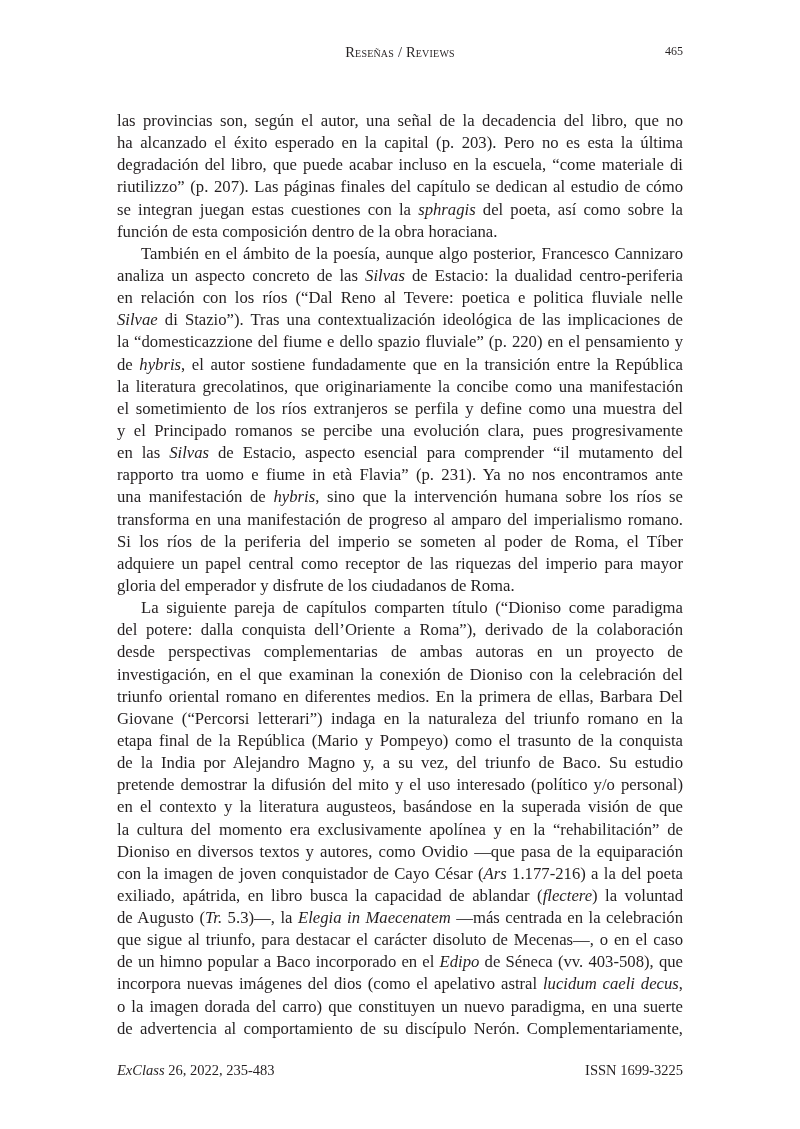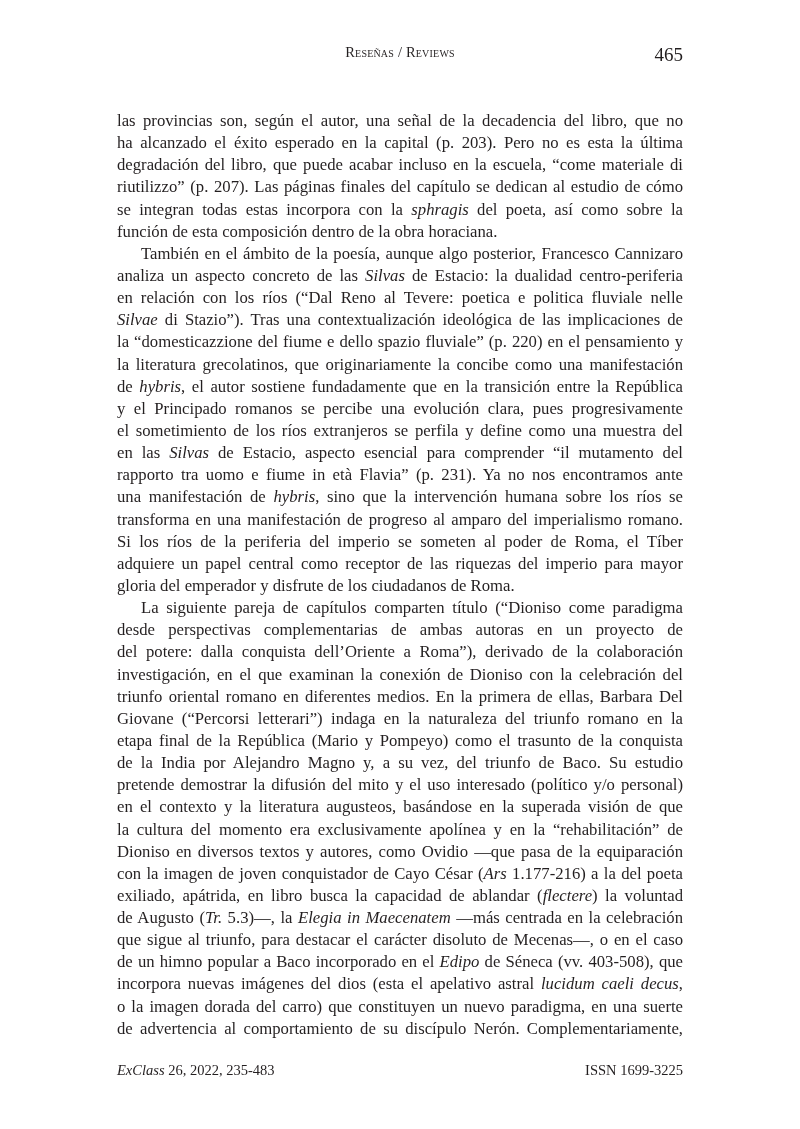--- a/index.html
+++ b/index.html
@@ -1,20 +1,20 @@
 <!DOCTYPE html>
 <html><head>
 <meta charset="utf-8">
 <style>
   html, body { margin: 0; padding: 0; background: #ffffff; }
   body { width: 800px; height: 1129px; position: relative; overflow: hidden; color: #231f20; }
   .page { position: absolute; left: 0; top: 0; width: 800px; height: 1129px; font-family: "Liberation Serif", "DejaVu Serif", serif; }
   .running-head { position: absolute; top: 44px; left: 117px; width: 566px; height: 20px; font-size: 14.5px; }
   .running-title { position: absolute; left: 0; right: 0; text-align: center; font-variant: small-caps; letter-spacing: 0.2px; }
-  .page-number { position: absolute; right: 0; top: 0; font-size: 19px; }
+  .page-number { position: absolute; right: 0; top: 0; font-size: 12px; }
   .body-text { position: absolute; left: 117px; top: 110px; width: 566px; font-size: 16.7px; line-height: 22.15px; }
   .line { display: block; text-align: justify; text-align-last: justify; white-space: nowrap; height: 22.15px; overflow: visible; }
   .line.last { text-align-last: left; }
   .line.indent { text-indent: 24px; }
   .line i, .line em { font-style: italic; }
   .footer { position: absolute; top: 1062px; left: 117px; width: 566px; font-size: 14.5px; }
   .footer-left { position: absolute; left: 0; top: 0; }
   .footer-right { position: absolute; right: 0; top: 0; }
 </style>
 </head>
@@ -25,56 +25,56 @@
   <div class="running-head">
     <span class="running-title">Reseñas / Reviews</span>
     <span class="page-number">465</span>
   </div>
 
   <div class="body-text" id="body-text">
       <div class="line"><span>las provincias son, según el autor, una señal de la decadencia del libro, que no</span></div>
       <div class="line"><span>ha alcanzado el éxito esperado en la capital (p. 203). Pero no es esta la última</span></div>
       <div class="line"><span>degradación del libro, que puede acabar incluso en la escuela, “come materiale di</span></div>
       <div class="line"><span>riutilizzo” (p. 207). Las páginas finales del capítulo se dedican al estudio de cómo</span></div>
-      <div class="line"><span>se integran todas estas incorpora con la </span><i>sphragis</i><span> del poeta, así como sobre la</span></div>
+      <div class="line"><span>se integran juegan estas cuestiones con la </span><i>sphragis</i><span> del poeta, así como sobre la</span></div>
       <div class="line last"><span>función de esta composición dentro de la obra horaciana.</span></div>
       <div class="line indent"><span>También en el ámbito de la poesía, aunque algo posterior, Francesco Cannizaro</span></div>
       <div class="line"><span>analiza un aspecto concreto de las </span><i>Silvas</i><span> de Estacio: la dualidad centro-periferia</span></div>
       <div class="line"><span>en relación con los ríos (“Dal Reno al Tevere: poetica e politica fluviale nelle</span></div>
       <div class="line"><i>Silvae</i><span> di Stazio”). Tras una contextualización ideológica de las implicaciones de</span></div>
       <div class="line"><span>la “domesticazzione del fiume e dello spazio fluviale” (p. 220) en el pensamiento y</span></div>
+      <div class="line"><span>de </span><i>hybris</i><span>, el autor sostiene fundadamente que en la transición entre la República</span></div>
       <div class="line"><span>la literatura grecolatinos, que originariamente la concibe como una manifestación</span></div>
-      <div class="line"><span>de </span><i>hybris</i><span>, el autor sostiene fundadamente que en la transición entre la República</span></div>
+      <div class="line"><span>el sometimiento de los ríos extranjeros se perfila y define como una muestra del</span></div>
       <div class="line"><span>y el Principado romanos se percibe una evolución clara, pues progresivamente</span></div>
-      <div class="line"><span>el sometimiento de los ríos extranjeros se perfila y define como una muestra del</span></div>
       <div class="line"><span>en las </span><i>Silvas</i><span> de Estacio, aspecto esencial para comprender “il mutamento del</span></div>
       <div class="line"><span>rapporto tra uomo e fiume in età Flavia” (p. 231). Ya no nos encontramos ante</span></div>
       <div class="line"><span>una manifestación de </span><i>hybris</i><span>, sino que la intervención humana sobre los ríos se</span></div>
       <div class="line"><span>transforma en una manifestación de progreso al amparo del imperialismo romano.</span></div>
       <div class="line"><span>Si los ríos de la periferia del imperio se someten al poder de Roma, el Tíber</span></div>
       <div class="line"><span>adquiere un papel central como receptor de las riquezas del imperio para mayor</span></div>
       <div class="line last"><span>gloria del emperador y disfrute de los ciudadanos de Roma.</span></div>
       <div class="line indent"><span>La siguiente pareja de capítulos comparten título (“Dioniso come paradigma</span></div>
+      <div class="line"><span>del potere: dalla conquista dell’Oriente a Roma”), derivado de la colaboración</span></div>
       <div class="line"><span>desde perspectivas complementarias de ambas autoras en un proyecto de</span></div>
-      <div class="line"><span>del potere: dalla conquista dell’Oriente a Roma”), derivado de la colaboración</span></div>
       <div class="line"><span>investigación, en el que examinan la conexión de Dioniso con la celebración del</span></div>
       <div class="line"><span>triunfo oriental romano en diferentes medios. En la primera de ellas, Barbara Del</span></div>
       <div class="line"><span>Giovane (“Percorsi letterari”) indaga en la naturaleza del triunfo romano en la</span></div>
       <div class="line"><span>etapa final de la República (Mario y Pompeyo) como el trasunto de la conquista</span></div>
       <div class="line"><span>de la India por Alejandro Magno y, a su vez, del triunfo de Baco. Su estudio</span></div>
       <div class="line"><span>pretende demostrar la difusión del mito y el uso interesado (político y/o personal)</span></div>
       <div class="line"><span>en el contexto y la literatura augusteos, basándose en la superada visión de que</span></div>
       <div class="line"><span>la cultura del momento era exclusivamente apolínea y en la “rehabilitación” de</span></div>
       <div class="line"><span>Dioniso en diversos textos y autores, como Ovidio —que pasa de la equiparación</span></div>
       <div class="line"><span>con la imagen de joven conquistador de Cayo César (</span><i>Ars</i><span> 1.177-216) a la del poeta</span></div>
       <div class="line"><span>exiliado, apátrida, en libro busca la capacidad de ablandar (</span><i>flectere</i><span>) la voluntad</span></div>
       <div class="line"><span>de Augusto (</span><i>Tr.</i><span> 5.3)—, la </span><i>Elegia in Maecenatem</i><span> —más centrada en la celebración</span></div>
       <div class="line"><span>que sigue al triunfo, para destacar el carácter disoluto de Mecenas—, o en el caso</span></div>
       <div class="line"><span>de un himno popular a Baco incorporado en el </span><i>Edipo</i><span> de Séneca (vv. 403-508), que</span></div>
-      <div class="line"><span>incorpora nuevas imágenes del dios (esta el apelativo astral </span><i>lucidum caeli decus</i><span>,</span></div>
+      <div class="line"><span>incorpora nuevas imágenes del dios (como el apelativo astral </span><i>lucidum caeli decus</i><span>,</span></div>
       <div class="line"><span>o la imagen dorada del carro) que constituyen un nuevo paradigma, en una suerte</span></div>
       <div class="line"><span>de advertencia al comportamiento de su discípulo Nerón. Complementariamente,</span></div>
     </div>
 
   <div class="footer">
     <span class="footer-left"><i>ExClass</i><span> 26, 2022, 235-483</span></span>
     <span class="footer-right">ISSN 1699-3225</span>
   </div>
 
 </div>

